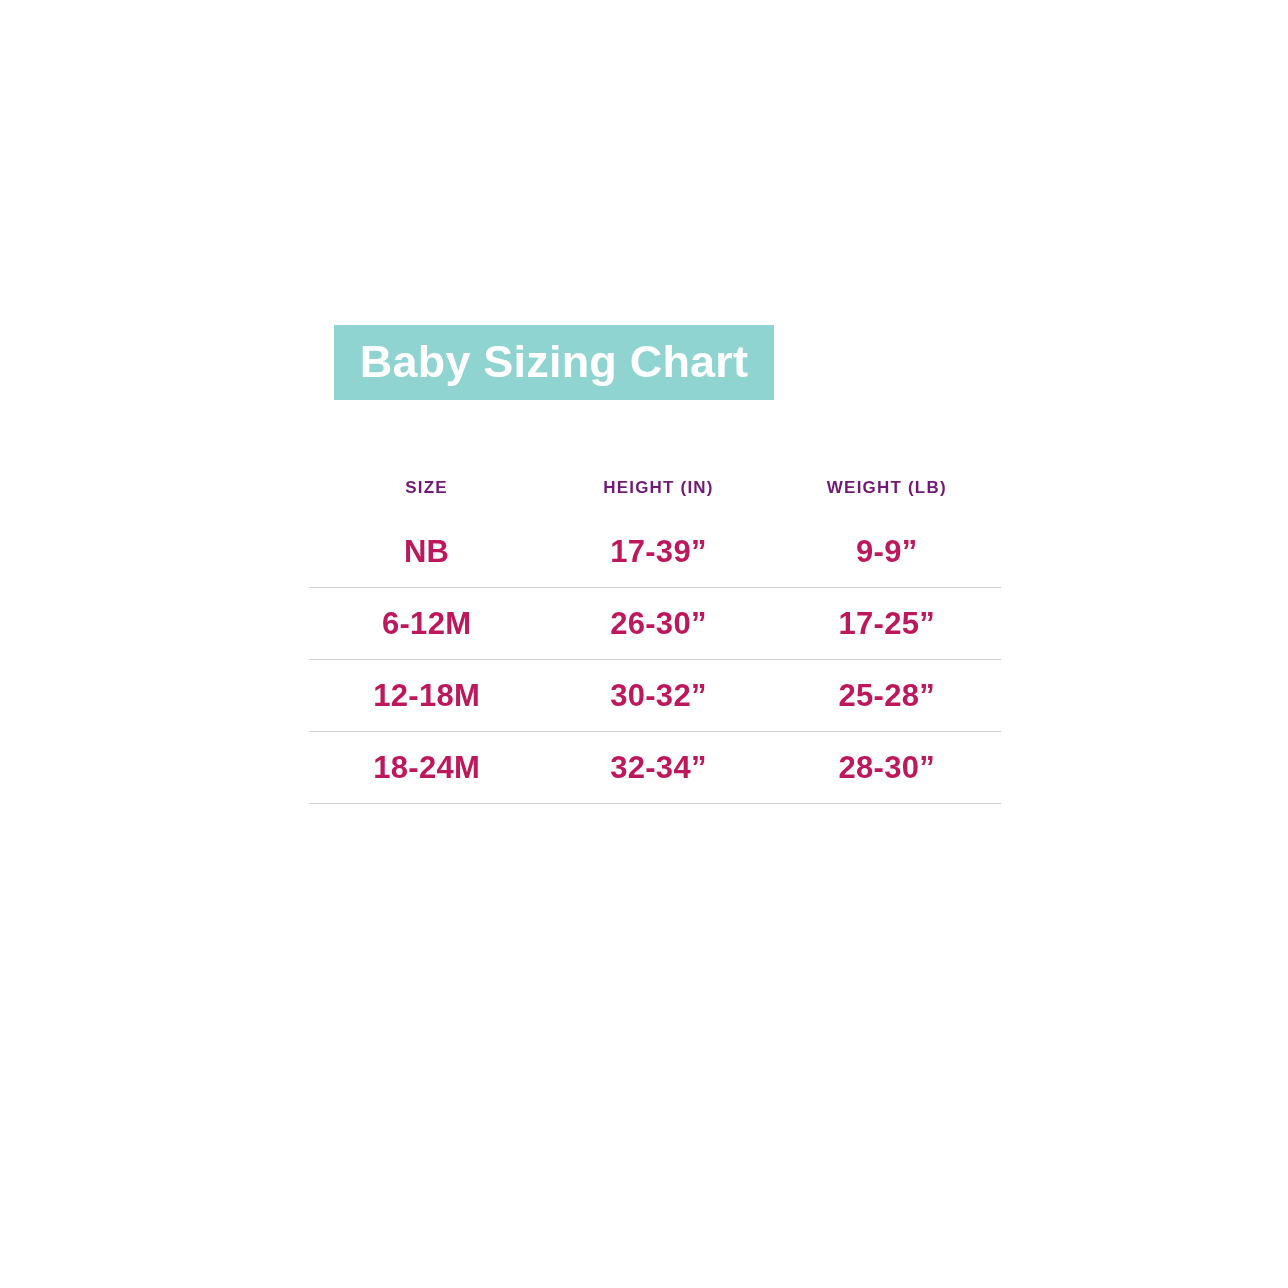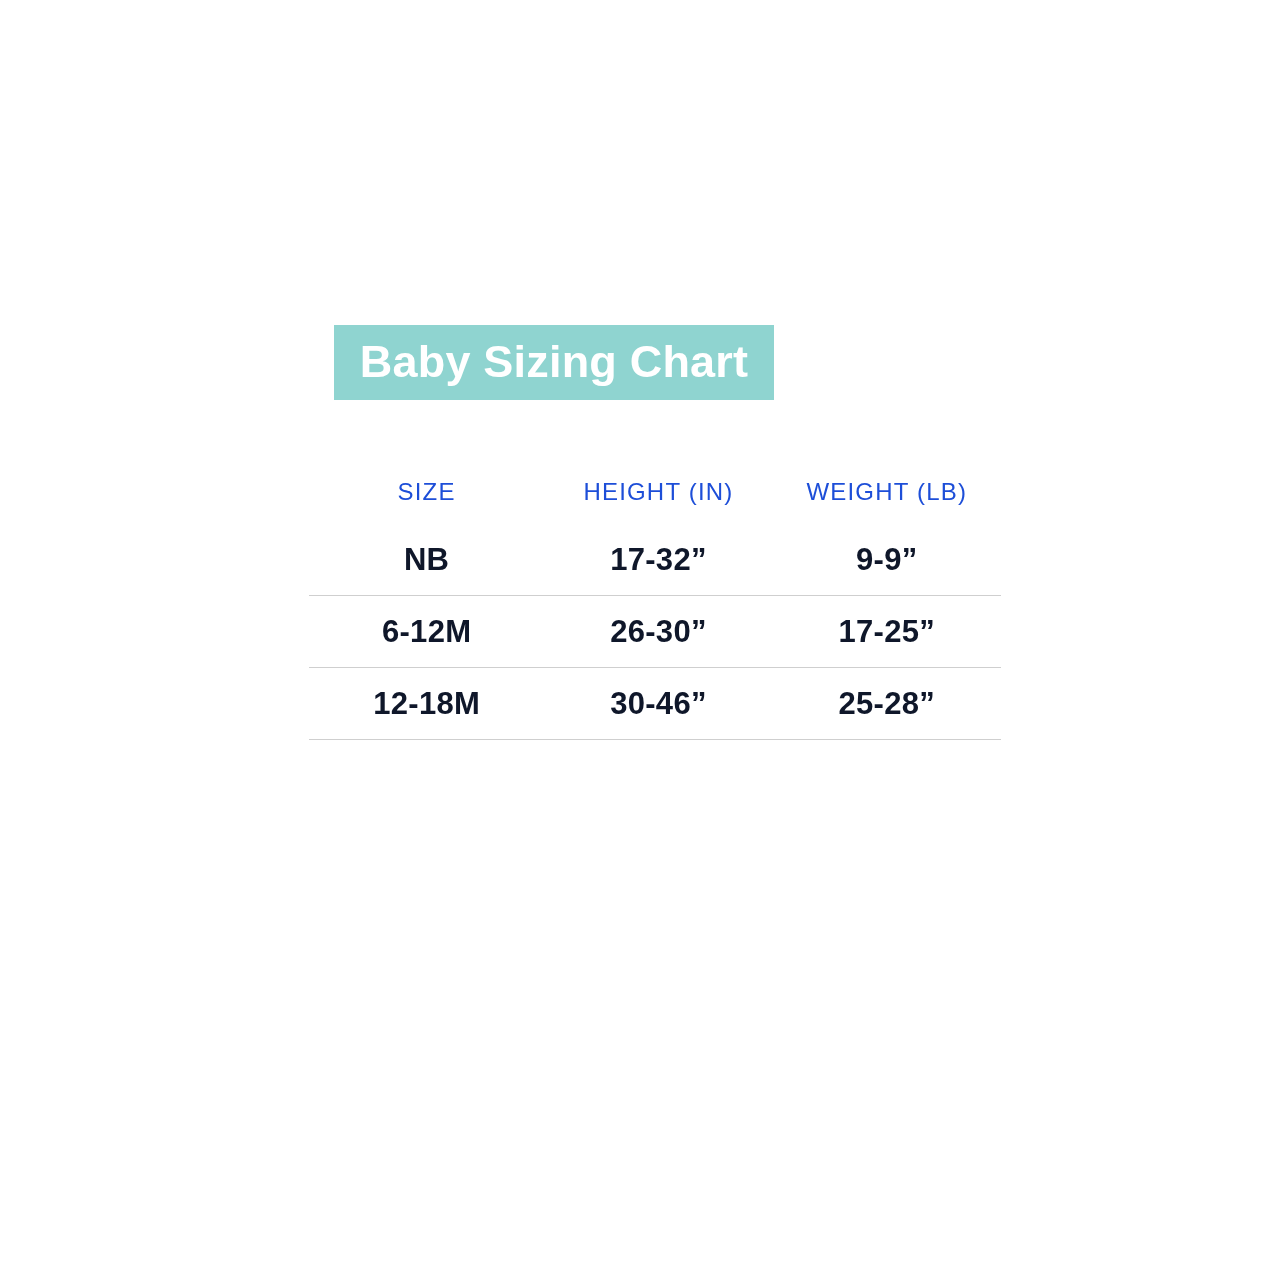--- a/index.html
+++ b/index.html
@@ -51,32 +51,32 @@
   table.size-table {
     width: 692px;
     border-collapse: collapse;
     table-layout: fixed;
   }
   table.size-table col.c-size   { width: 34%; }
   table.size-table col.c-height { width: 33%; }
   table.size-table col.c-weight { width: 33%; }
 
   table.size-table thead th {
-    font-size: 24px;
-    font-weight: normal;
-    color: #1d4ed8;
+    font-size: 17px;
+    font-weight: bold;
+    color: #701a75;
     letter-spacing: 1.2px;
     text-align: center;
     padding: 0 0 18px 0;
     border: none;
   }
   table.size-table tbody td {
     font-size: 31px;
     font-weight: bold;
-    color: #0f172a;
+    color: #be185d;
     text-align: center;
     height: 71px;
     padding: 0;
     border: none;
     letter-spacing: 0.3px;
   }
   table.size-table tbody tr {
     border-bottom: 1px solid #cfcfcf;
   }
 </style>
@@ -99,30 +99,35 @@
       <thead>
         <tr>
           <th>SIZE</th>
           <th>HEIGHT (IN)</th>
           <th>WEIGHT (LB)</th>
         </tr>
       </thead>
       <tbody>
         <tr>
           <td>NB</td>
-          <td>17-32”</td>
+          <td>17-39”</td>
           <td>9-9”</td>
         </tr>
         <tr>
           <td>6-12M</td>
           <td>26-30”</td>
           <td>17-25”</td>
         </tr>
         <tr>
           <td>12-18M</td>
-          <td>30-46”</td>
+          <td>30-32”</td>
           <td>25-28”</td>
+        </tr>
+        <tr>
+          <td>18-24M</td>
+          <td>32-34”</td>
+          <td>28-30”</td>
         </tr>
       </tbody>
     </table>
   </div>
 
 </div>
 
 </body></html>

